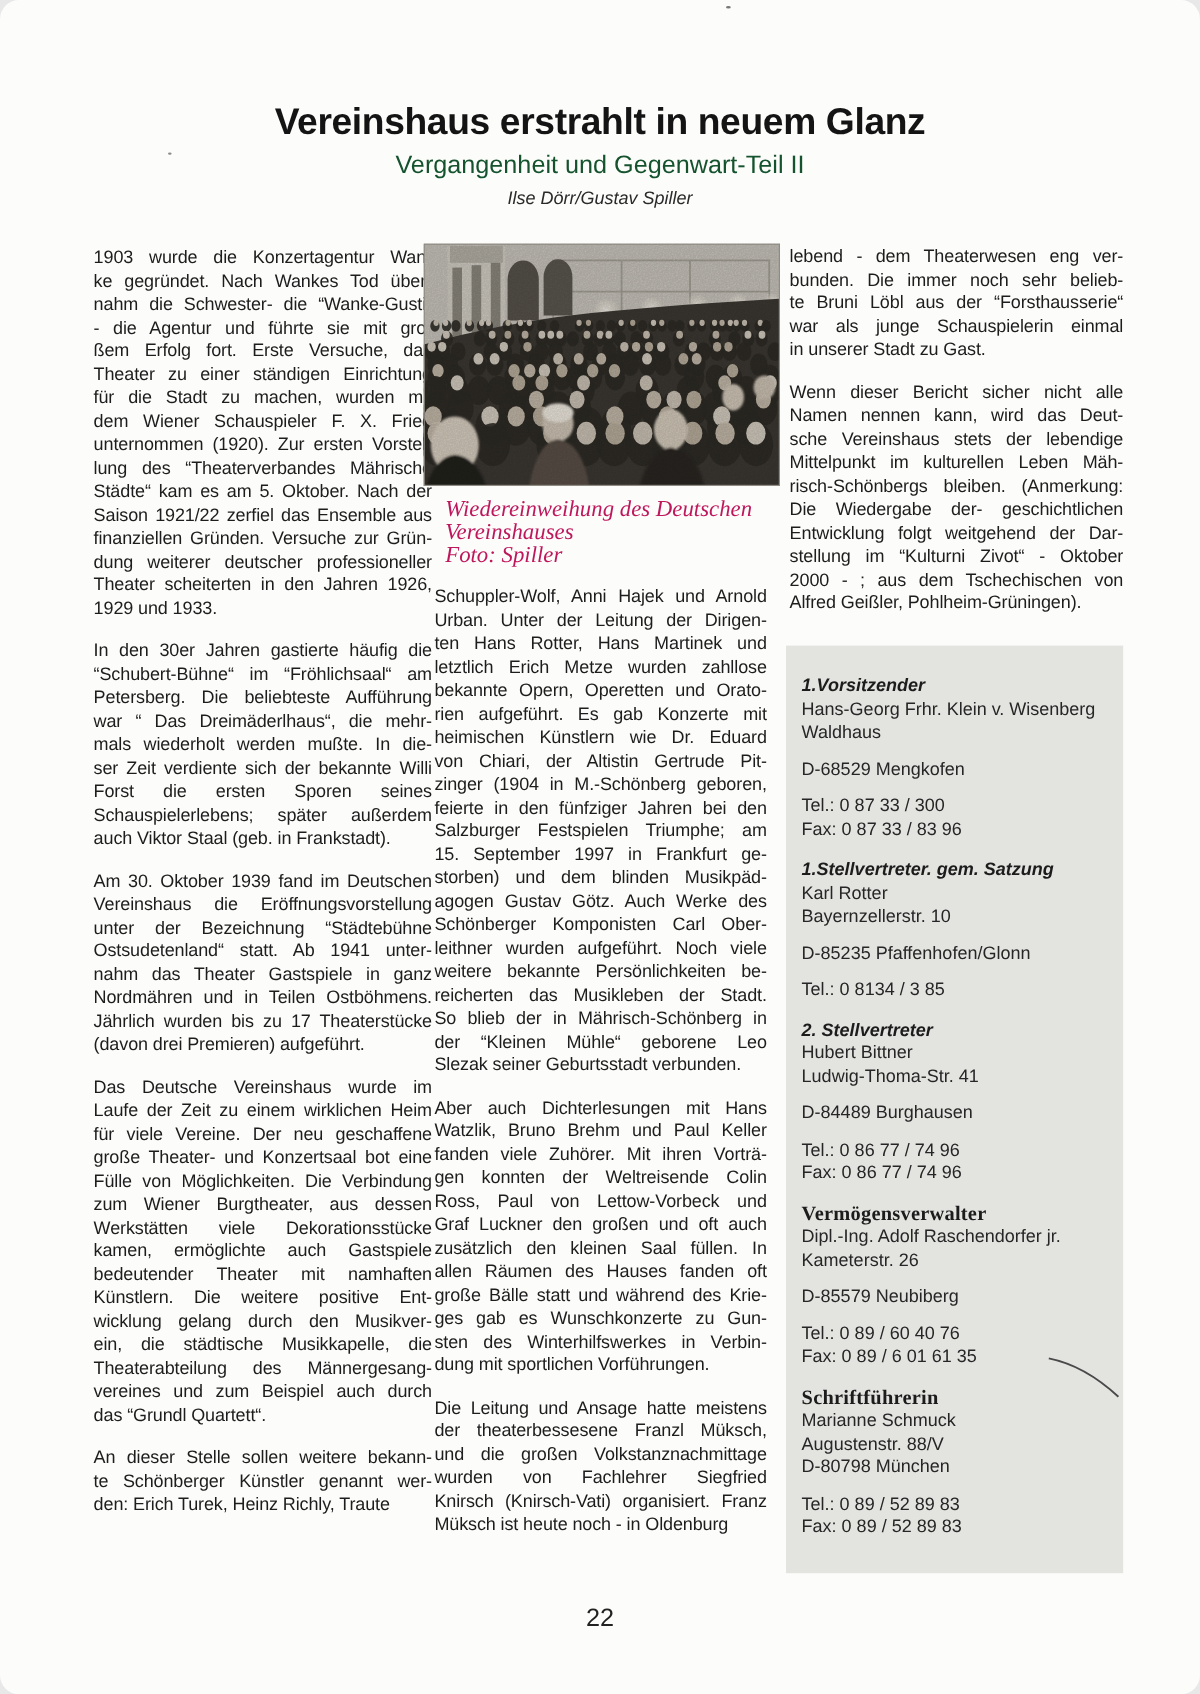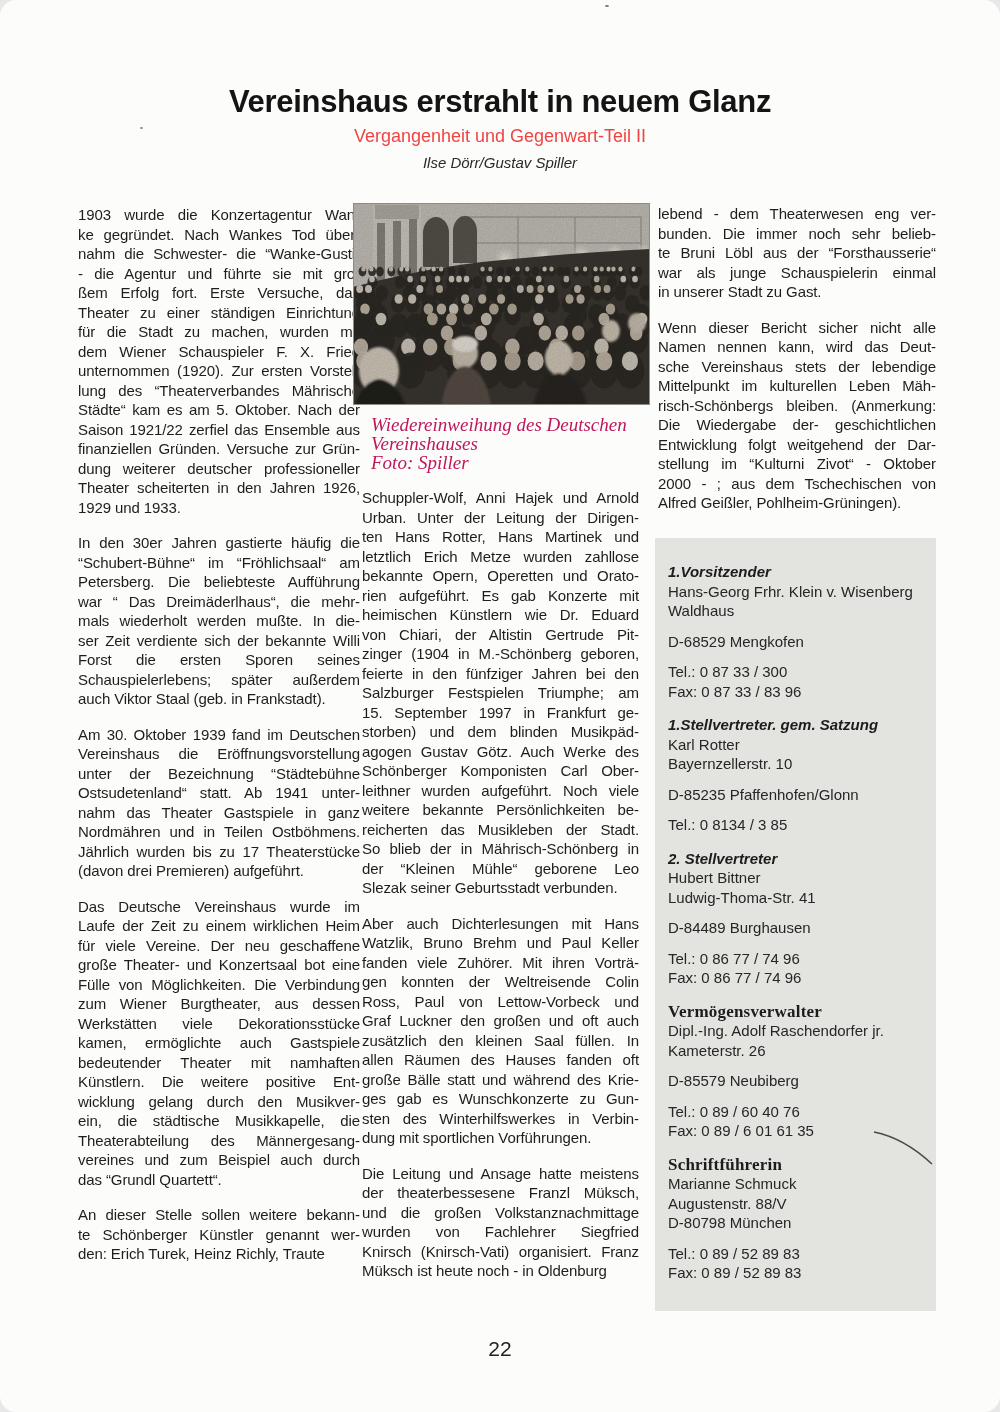--- a/index.html
+++ b/index.html
@@ -1,20 +1,20 @@
 <!DOCTYPE html>
 <html><head>
 <meta charset="utf-8">
 <style>
   html,body{margin:0;padding:0;background:#e8e8e8;}
   .page{position:relative;width:1000px;height:1412px;background:#fcfcfa;
         font-family:"Liberation Sans",sans-serif;color:#1d1d1d;overflow:hidden;border-radius:16px;}
   .masthead{position:absolute;left:0;top:84px;width:1000px;text-align:center;}
   .masthead h1{margin:0;font-size:31px;font-weight:bold;letter-spacing:-0.3px;color:#141414;}
-  .subtitle{font-size:18px;margin-top:6px;color:#ef4444;}
+  .subtitle{font-size:21px;margin-top:6px;color:#14532d;}
   .author{font-size:15px;font-style:italic;margin-top:7px;color:#2a2a2a;}
 
   .col{position:absolute;font-size:15px;line-height:19.5px;letter-spacing:-0.1px;}
   .col-left{left:78px;top:205px;width:282px;}
   .col-middle{left:362px;top:488px;width:277px;}
   .col-right{left:658px;top:204px;width:278px;}
   .para{margin-bottom:16px;}
   .line{text-align:justify;text-align-last:justify;}
   .line.last{text-align-last:left;}
 

